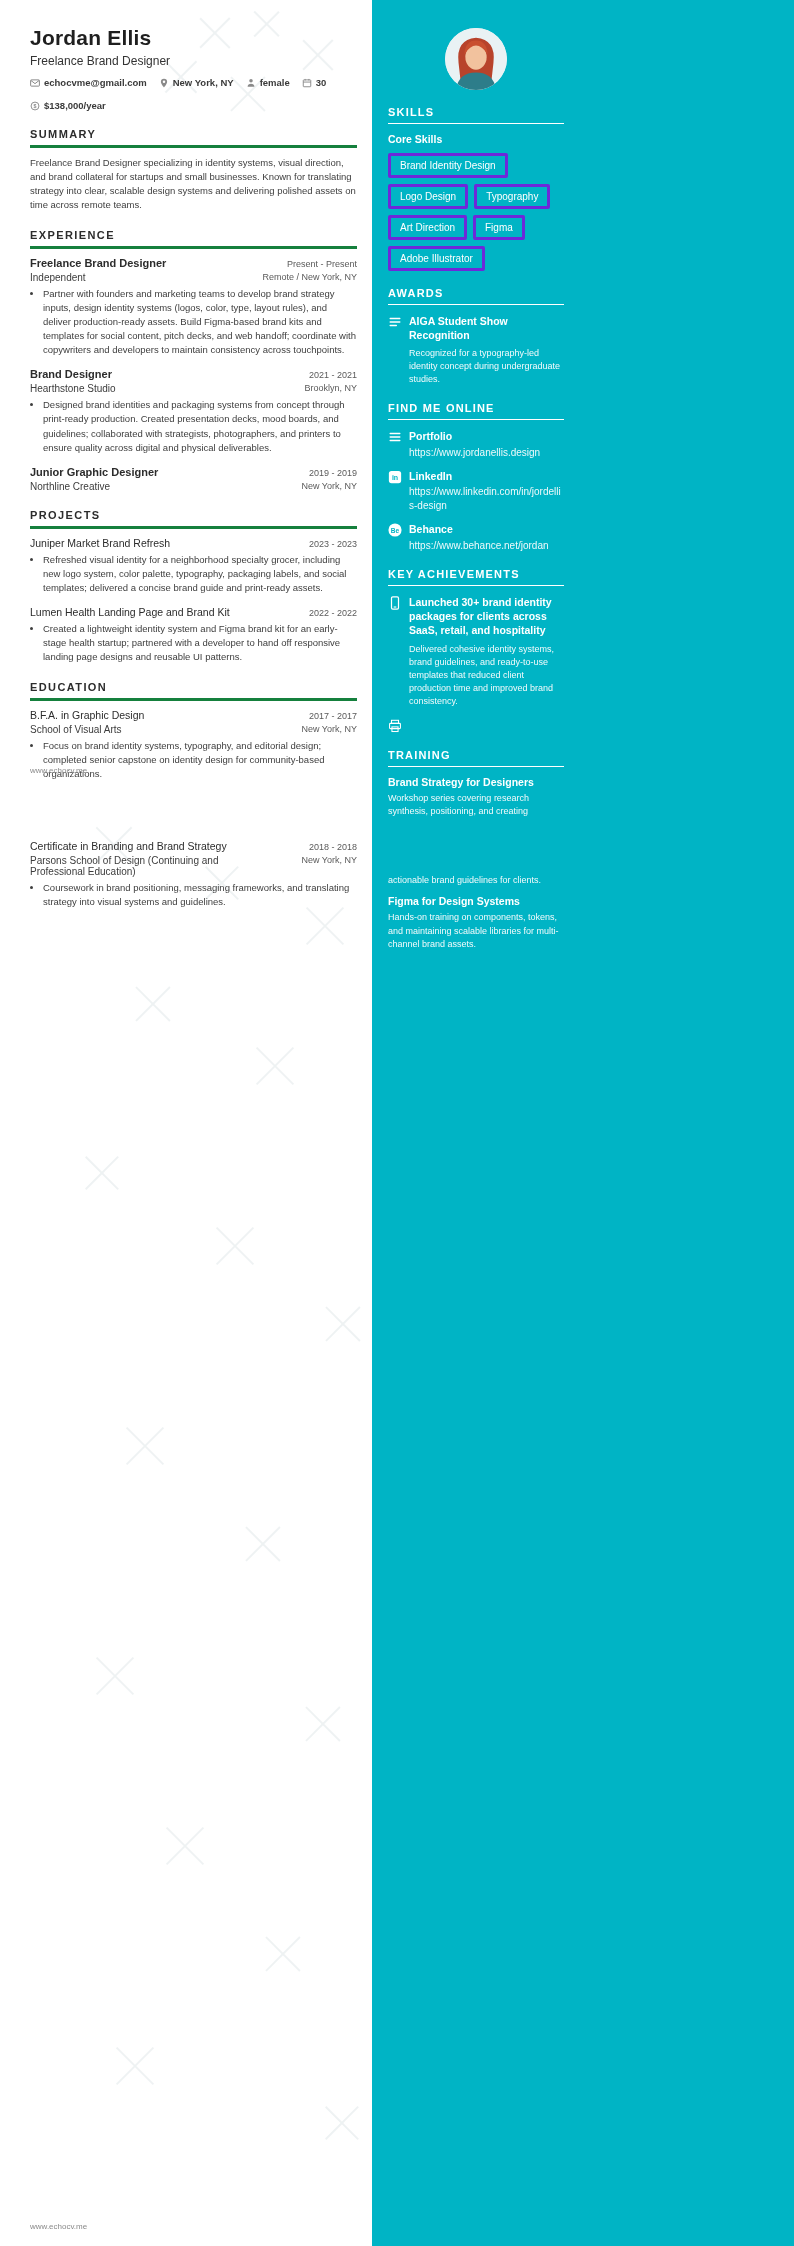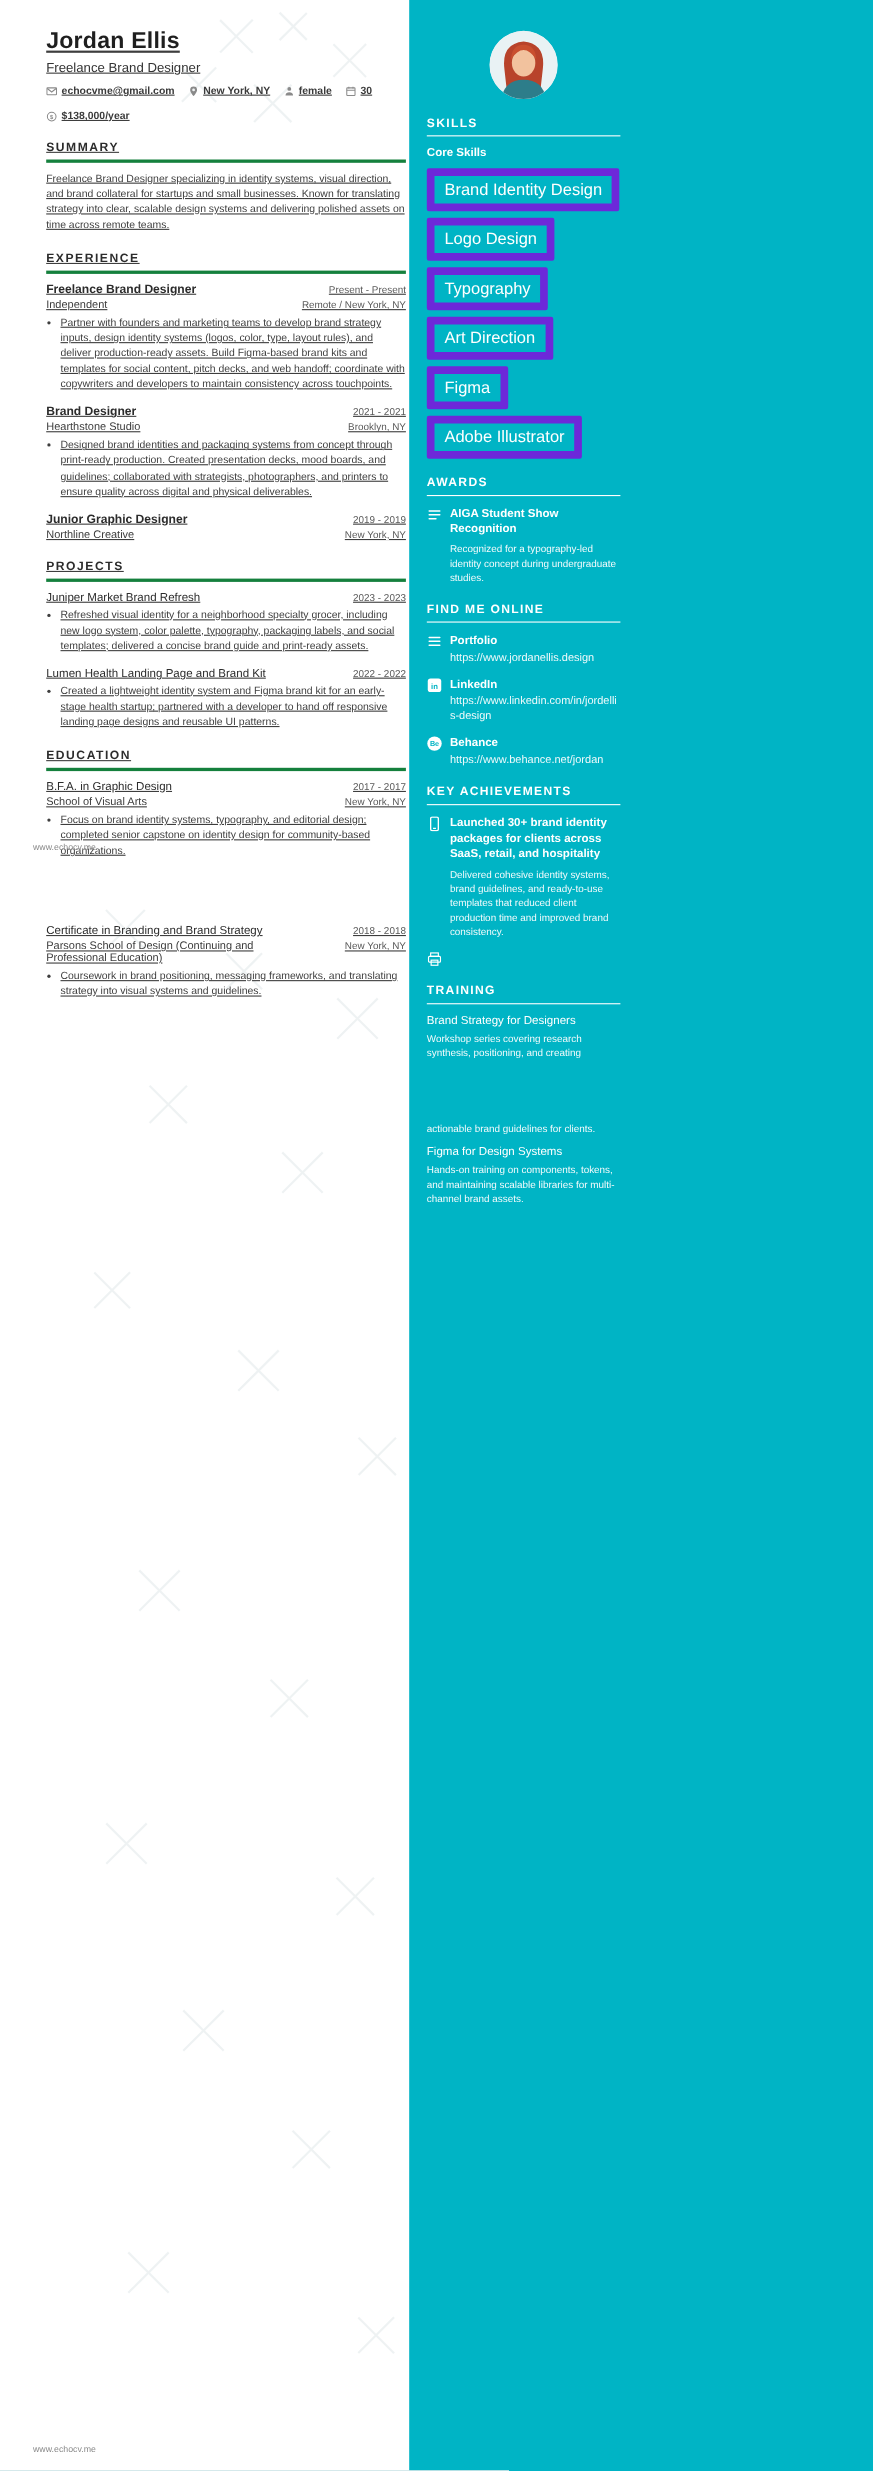--- a/index.html
+++ b/index.html
@@ -11,21 +11,21 @@
   }
   .sidebar-bg { position:absolute; top:0; left:372px; width:422px; height:100%; background:#00b4c5; }
 
   
   .wm { position:absolute; opacity:.12; pointer-events:none; }
   .wm::before, .wm::after { content:""; position:absolute; left:-2%; top:50%; width:104%; height:2px; background:#7d9aa0; }
   .wm::before { transform:rotate(45deg); }
   .wm::after  { transform:rotate(-45deg); }
 
   
-  .left-col { position:absolute; left:42px; top:26px; width:327px; color:#3e3e3e;text-decoration:underline; }
+  .left-col { position:absolute; left:30px; top:26px; width:327px; color:#3e3e3e; }
   .name { font-size:21px; font-weight:bold; color:#1f1f1f; letter-spacing:.2px; }
   .job-title { font-size:12px; color:#333; margin-top:4px; }
   .contact-row { display:flex; flex-wrap:wrap; gap:12px; margin-top:9px; align-items:center; }
   .contact-item { display:flex; align-items:center; gap:4px; font-size:9.5px; font-weight:600; color:#3a3a3a; }
   .contact-item svg { width:10px; height:10px; display:block; }
 
   .section { margin-top:17px; }
   .sec-h {
     font-size:11px; font-weight:bold; color:#2c2c2c; letter-spacing:1.4px; text-transform:uppercase;
     padding-bottom:5px; border-bottom:3px solid #15803d; margin-bottom:8px;
@@ -50,31 +50,31 @@
   .avatar-wrap { width:62px; height:62px; border-radius:50%; overflow:hidden; margin:28px auto 10px; background:#e9f2f4; }
   .avatar-wrap svg { width:100%; height:100%; display:block; }
 
   .sb-section { margin-top:16px; }
   .sb-h {
     font-size:11px; font-weight:bold; letter-spacing:1.2px; text-transform:uppercase; color:#fff;
     padding-bottom:5px; border-bottom:1.5px solid #fff; margin-bottom:9px;
   }
   .skill-group { font-size:10.5px; font-weight:bold; margin:4px 0 8px; }
   .tags { display:flex; flex-wrap:wrap; gap:6px; }
-  .tag { border:7px solid #6d28d9; border-radius:2px; padding:4px 9px; font-size:15px; color:#fff; }
+  .tag { border:3px solid #6d28d9; border-radius:2px; padding:4px 9px; font-size:10px; color:#fff; }
 
   .sb-item { display:flex; gap:7px; margin-bottom:10px; }
   .sb-icon { flex:0 0 14px; padding-top:1px; }
   .sb-icon svg { width:14px; height:14px; display:block; }
   .sb-item-body { flex:1; min-width:0; }
   .sb-item-title { font-size:10.5px; font-weight:bold; line-height:1.35; color:#fff; }
   .sb-item-desc { font-size:9px; line-height:1.45; color:#f2fbfc; margin-top:5px; }
   .sb-url { font-size:10px; line-height:1.35; color:#eefafb; margin-top:2px; word-break:break-all; }
 
-  .training-title { font-size:10.5px; font-weight:normal; color:#fff; margin-bottom:4px; }
+  .training-title { font-size:10.5px; font-weight:bold; color:#fff; margin-bottom:4px; }
   .training-desc { font-size:9px; line-height:1.5; color:#f2fbfc; margin-bottom:8px; }
   .pagebreak-gap { height:42px; }
 </style>
 </head>
 <body>
 
 <div class="page">
   <div class="sidebar-bg"></div>
 
   <div>

